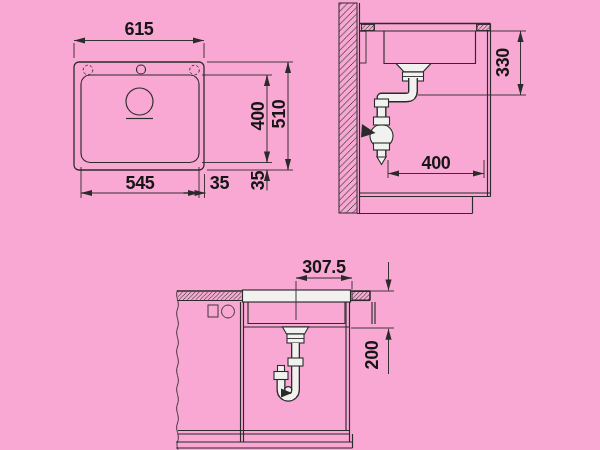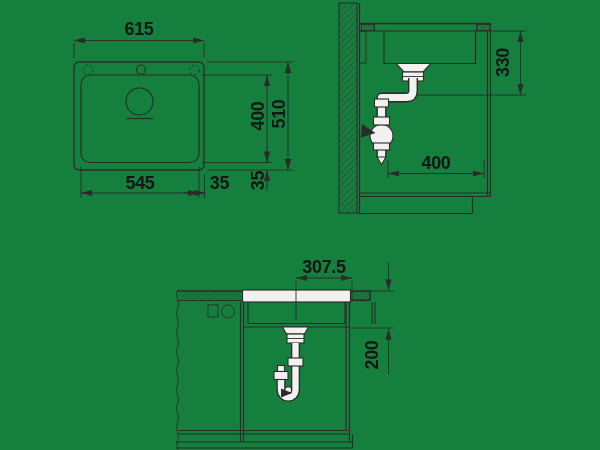--- a/index.html
+++ b/index.html
@@ -1,16 +1,16 @@
 <!DOCTYPE html>
 <html><head>
 <meta charset="utf-8">
 <style>
   html,body{margin:0;padding:0;background:#f1f1f0;}
-  .canvas{position:relative;width:600px;height:450px;background:#15803d;overflow:hidden;
+  .canvas{position:relative;width:600px;height:450px;background:#f9a8d4;overflow:hidden;
           font-family:"Liberation Sans", sans-serif;}
   svg{display:block;}
   .obj{stroke:#2b2b2b;stroke-width:1.15;fill:none;}
   .obj2{stroke:#2b2b2b;stroke-width:1.3;fill:none;}
   .thin{stroke:#2b2b2b;stroke-width:0.9;fill:none;}
   .dimline{stroke:#2b2b2b;stroke-width:0.95;fill:none;}
   .white{fill:#f1f1f0;}
   .solidfill{fill:#2b2b2b;stroke:none;}
   .pipeA{stroke:#2b2b2b;stroke-width:10;fill:none;stroke-linejoin:round;}
   .pipeB{stroke:#f1f1f0;stroke-width:7.2;fill:none;stroke-linejoin:round;}

